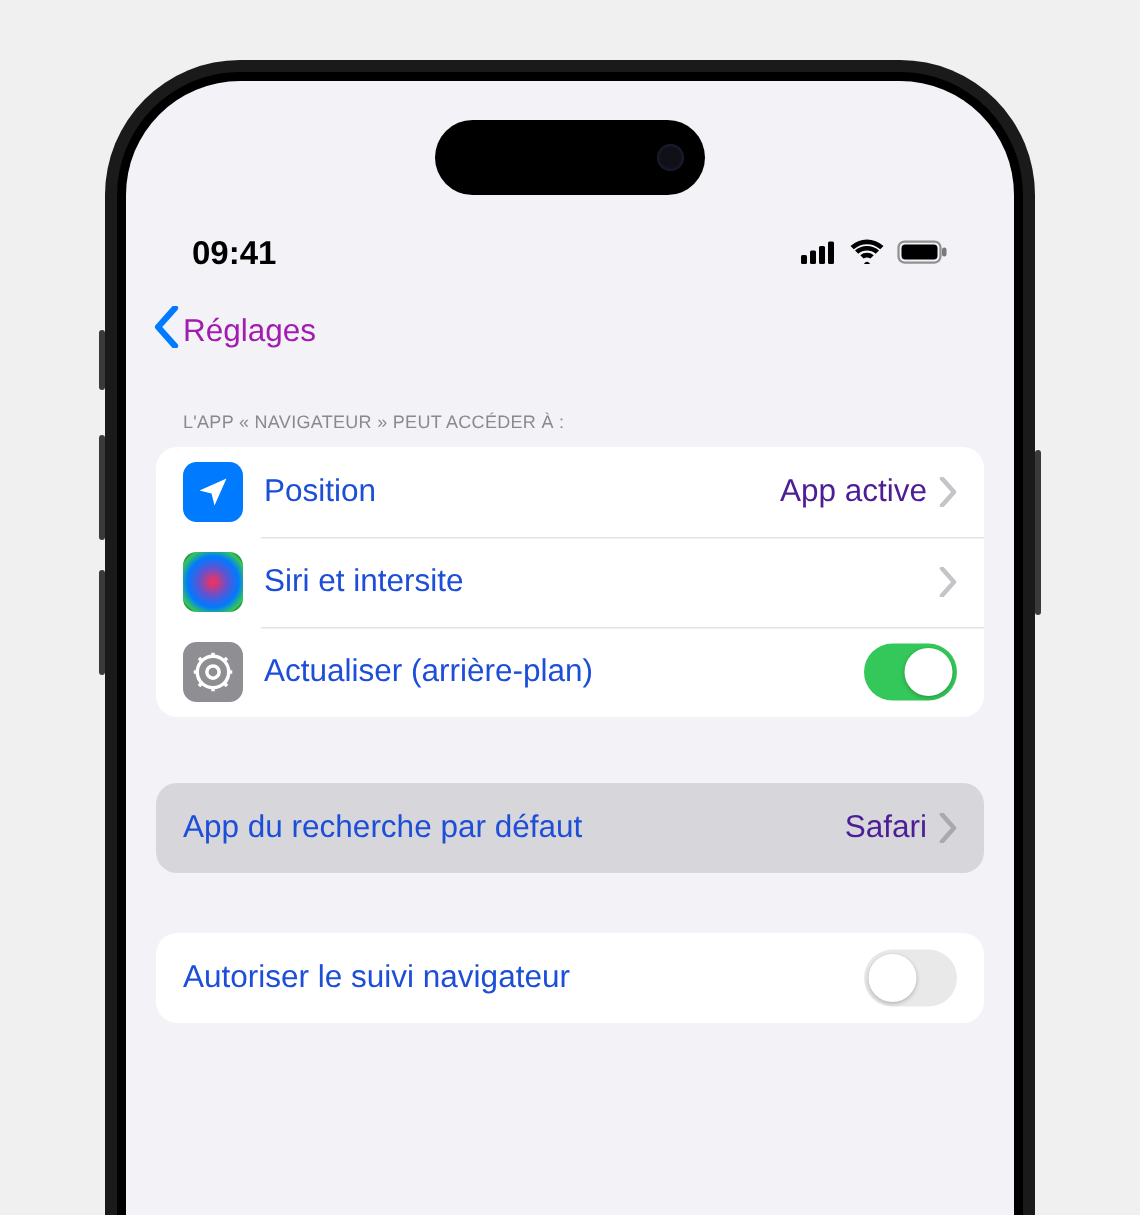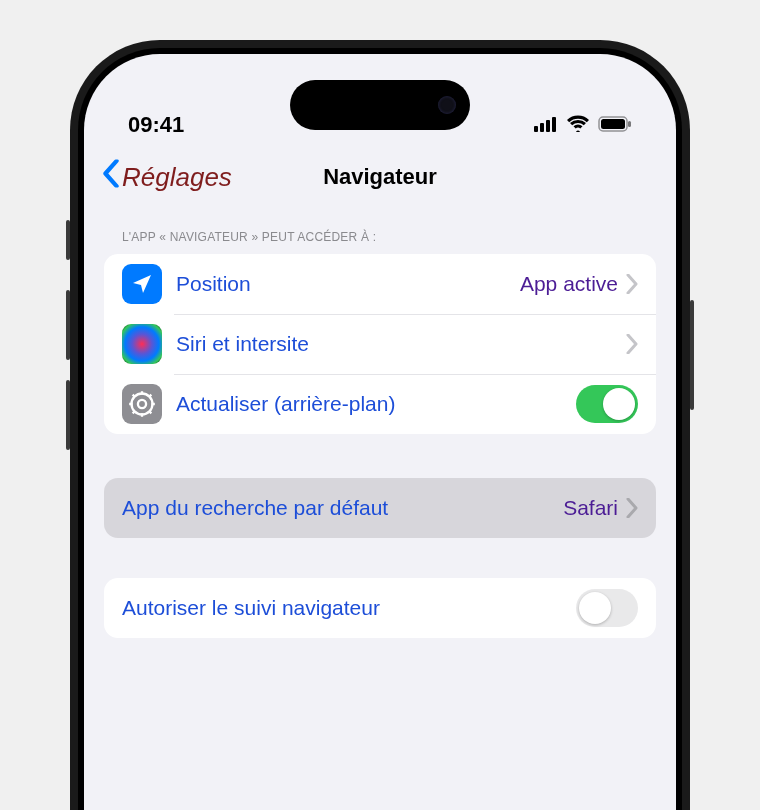--- a/index.html
+++ b/index.html
@@ -71,45 +71,45 @@
     box-shadow: inset 0 0 3px rgba(60,60,120,0.6);
   }
   .status-bar {
     height: 96px;
     display: flex;
     align-items: flex-end;
     justify-content: space-between;
     padding: 0 44px 12px 44px;
     font-weight: 600;
     font-size: 22px;
+    margin-top: 44px;
   }
   .status-right {
     display: flex;
     align-items: center;
     gap: 8px;
   }
   .nav-bar {
     position: relative;
     height: 54px;
     display: flex;
     align-items: center;
     justify-content: center;
   }
   .nav-back {
     position: absolute;
     left: 18px;
     top: 50%;
     transform: translateY(-50%);
     display: flex;
     align-items: center;
-    color: #7f1d1d;
-    font-size: 26px;
+    color: #a21caf;
+    font-size: 21px;
     gap: 2px;
     cursor: pointer;
-    font-style: italic;
   }
   .nav-back svg { width: 18px; height: 28px; }
   .nav-title {
     font-size: 22px;
     font-weight: 600;
     color: #000;
   }
   .content {
     padding: 0 20px;
   }
@@ -244,21 +244,20 @@
 
       <div class="nav-bar">
         <div class="nav-back">
           <span>
             <svg viewBox="0 0 12 20">
                 <path d="M10 1 L2 10 L10 19" stroke="#007aff" stroke-width="3" fill="none" stroke-linecap="round" stroke-linejoin="round"></path>
               </svg>
           </span>
           <span>Réglages</span>
         </div>
-        <div class="nav-title">Navigateur</div>
       </div>
 
       <div class="content">
 
         <div class="section-header">L'APP « NAVIGATEUR » PEUT ACCÉDER À :</div>
 
         <div class="group">
 
           <div class="row">
             <div class="row-icon icon-location">

